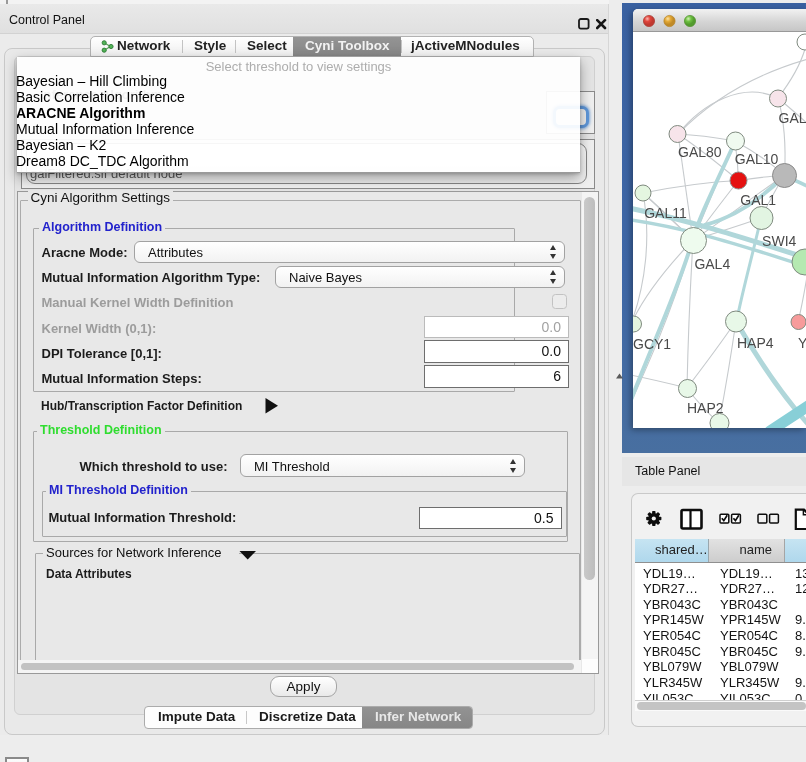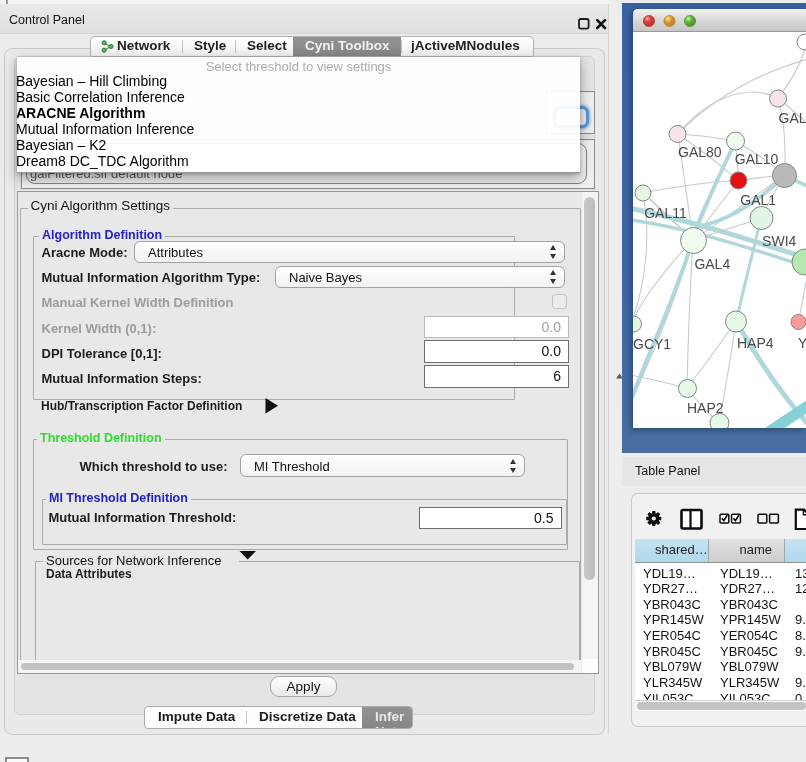--- a/index.html
+++ b/index.html
@@ -13,21 +13,21 @@
          font-size:13px;color:#111;white-space:nowrap;}
   .stepper{position:absolute;right:6px;top:50%;transform:translateY(-50%);width:9px;height:14px;}
   .stepper:before{content:"";position:absolute;left:1px;top:0;
      border-left:3.5px solid transparent;border-right:3.5px solid transparent;
      border-bottom:5px solid #333;}
   .stepper:after{content:"";position:absolute;left:1px;bottom:0;
      border-left:3.5px solid transparent;border-right:3.5px solid transparent;
      border-top:5px solid #333;}
   .field{position:absolute;background:#fff;box-sizing:border-box;
          font-size:14px;text-align:right;padding-right:7px;}
-  .group{position:absolute;border:1px solid #a9a9a9;border-radius:1px;box-sizing:border-box;margin-top:8px;}
+  .group{position:absolute;border:1px solid #a9a9a9;border-radius:1px;box-sizing:border-box;}
   .gtitle{position:absolute;top:-9.5px;font-size:12.5px;background:#e8e8e8;
           padding:0 3px;white-space:nowrap;line-height:15px;}
 </style>
 </head>
 <body>
 
 <div class="abs" style="left:0;top:0;width:609px;height:4px;background:#f3f3f3;"></div>
 <div class="abs" id="cpwin" style="left:0;top:4px;width:608px;height:731px;background:#ebebeb;border-right:1px solid #d6d6d6;">
 
   <div class="abs" style="left:0;top:0;width:608px;height:29px;background:linear-gradient(#e9e9e9,#e0e0e0);border-bottom:1px solid #d2d2d2;"></div>
@@ -134,21 +134,21 @@
   <div class="abs" style="left:21px;top:658.8px;width:552.5px;height:7.7px;background:#c2c2c2;border-radius:4px;"></div>
 
   <div class="abs" style="left:17px;top:53px;width:563px;height:114.5px;background:rgba(255,255,255,0.93);border-bottom:1px solid #9a9a9a;box-shadow:0 5px 12px rgba(0,0,0,0.35),0 1px 3px rgba(0,0,0,0.2);"></div>
   <div class="abs" style="left:17px;top:53px;width:563px;height:114.5px;overflow:hidden;">
     <div class="abs" style="left:0;top:2px;width:563px;text-align:center;font-size:13px;color:#adadad;">Select threshold to view settings</div>
     <div class="abs" style="left:-1px;top:15.5px;font-size:14px;color:#000;line-height:16.05px;">Bayesian – Hill Climbing<br>Basic Correlation Inference<br><b>ARACNE Algorithm</b><br>Mutual Information Inference<br>Bayesian – K2<br>Dream8 DC_TDC Algorithm</div>
   </div>
 
   <div class="abs" style="left:270px;top:672px;width:67px;height:21px;background:linear-gradient(#ffffff,#e9e9e9);border:1px solid #a5a5a5;border-radius:9px;box-sizing:border-box;text-align:center;font-size:13.5px;color:#111;line-height:19px;">Apply</div>
 
-  <div class="abs" style="left:144px;top:702px;width:269px;height:23px;background:#fdfdfd;border:1px solid #ababab;border-radius:4px;box-sizing:border-box;overflow:hidden;">
+  <div class="abs" style="left:144px;top:702px;width:329px;height:23px;background:#fdfdfd;border:1px solid #ababab;border-radius:4px;box-sizing:border-box;overflow:hidden;">
     <div class="abs" style="left:217px;top:0;width:112px;height:23px;background:linear-gradient(#939393,#858585);"></div>
     <div class="abs" style="left:101px;top:4px;width:1px;height:13px;background:#c8c8c8;"></div>
     <div class="abs" style="left:13px;top:2px;font-size:13.5px;font-weight:bold;color:#1a1a1a;">Impute Data</div>
     <div class="abs" style="left:114px;top:2px;font-size:13.5px;font-weight:bold;color:#1a1a1a;">Discretize Data</div>
     <div class="abs" style="left:230px;top:2px;font-size:13.5px;font-weight:bold;color:#e8e8e8;">Infer Network</div>
   </div>
 </div>
 
 <div class="abs" style="left:6px;top:0;width:2px;height:4px;background:#9a9a9a;"></div>
 

